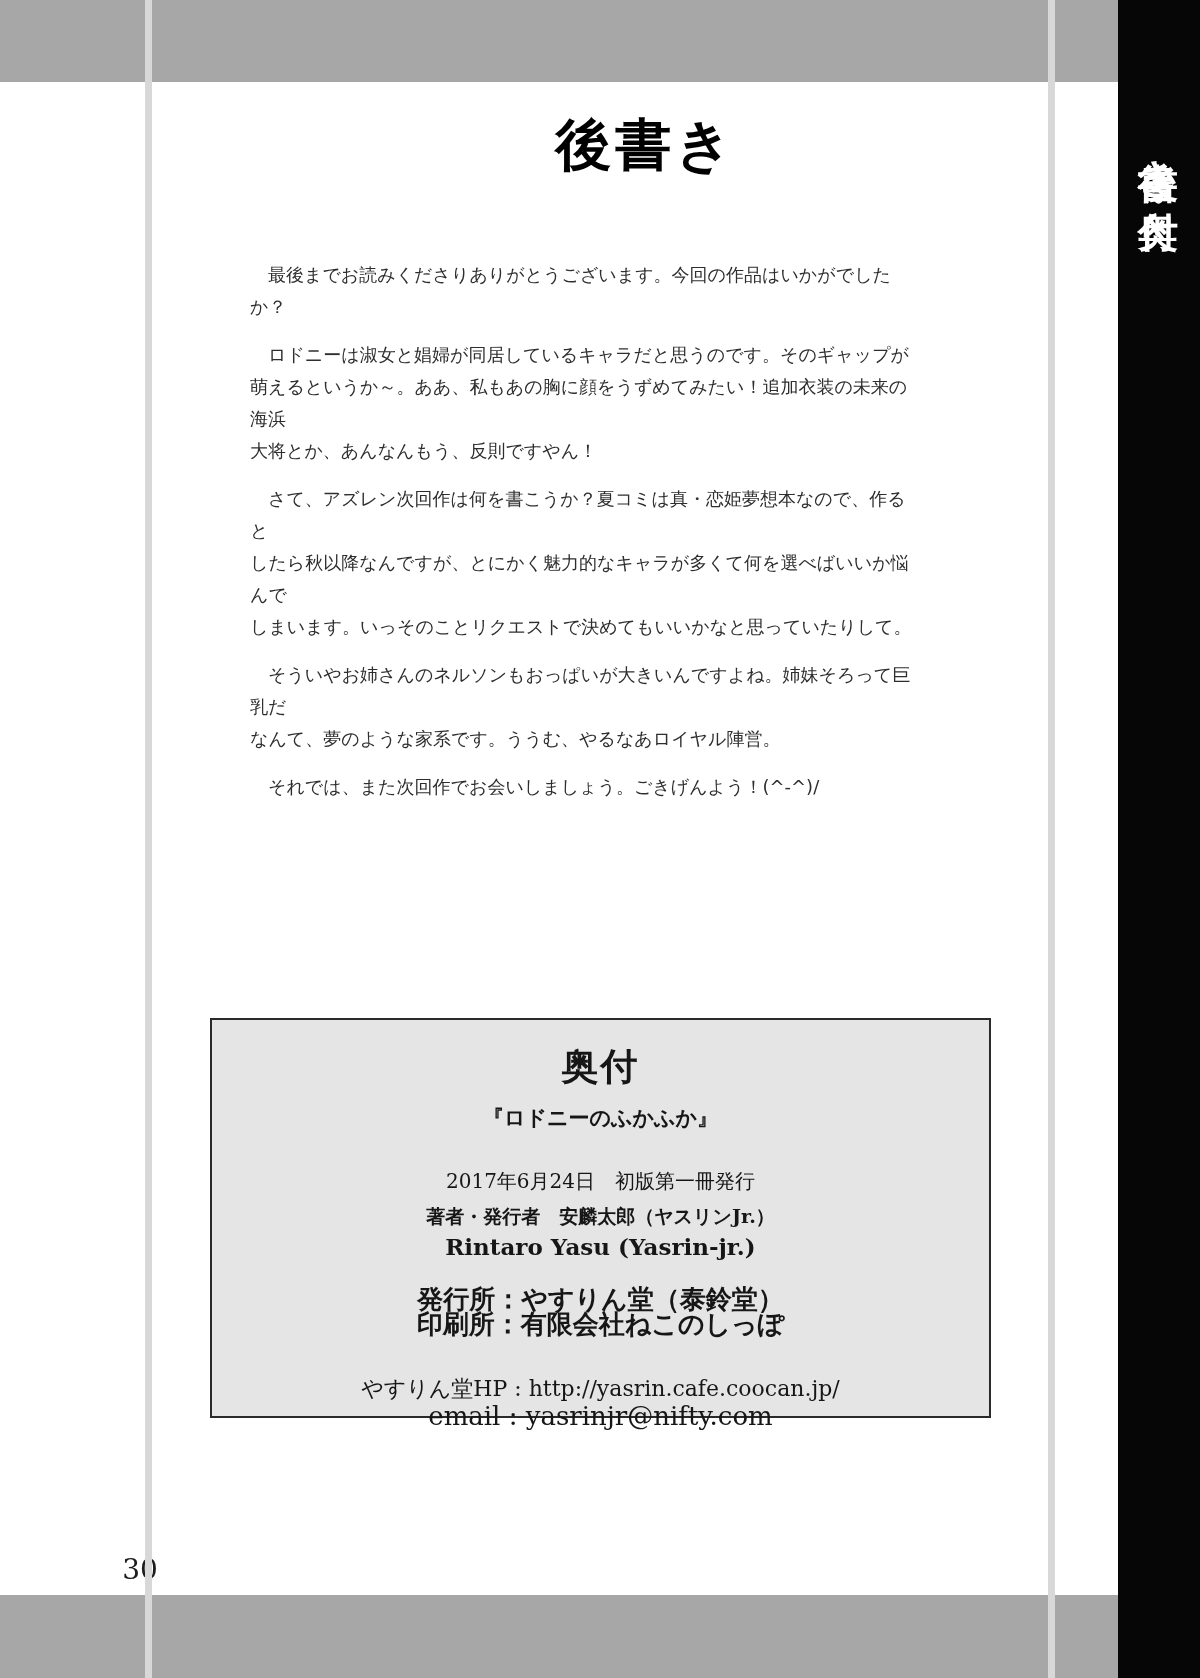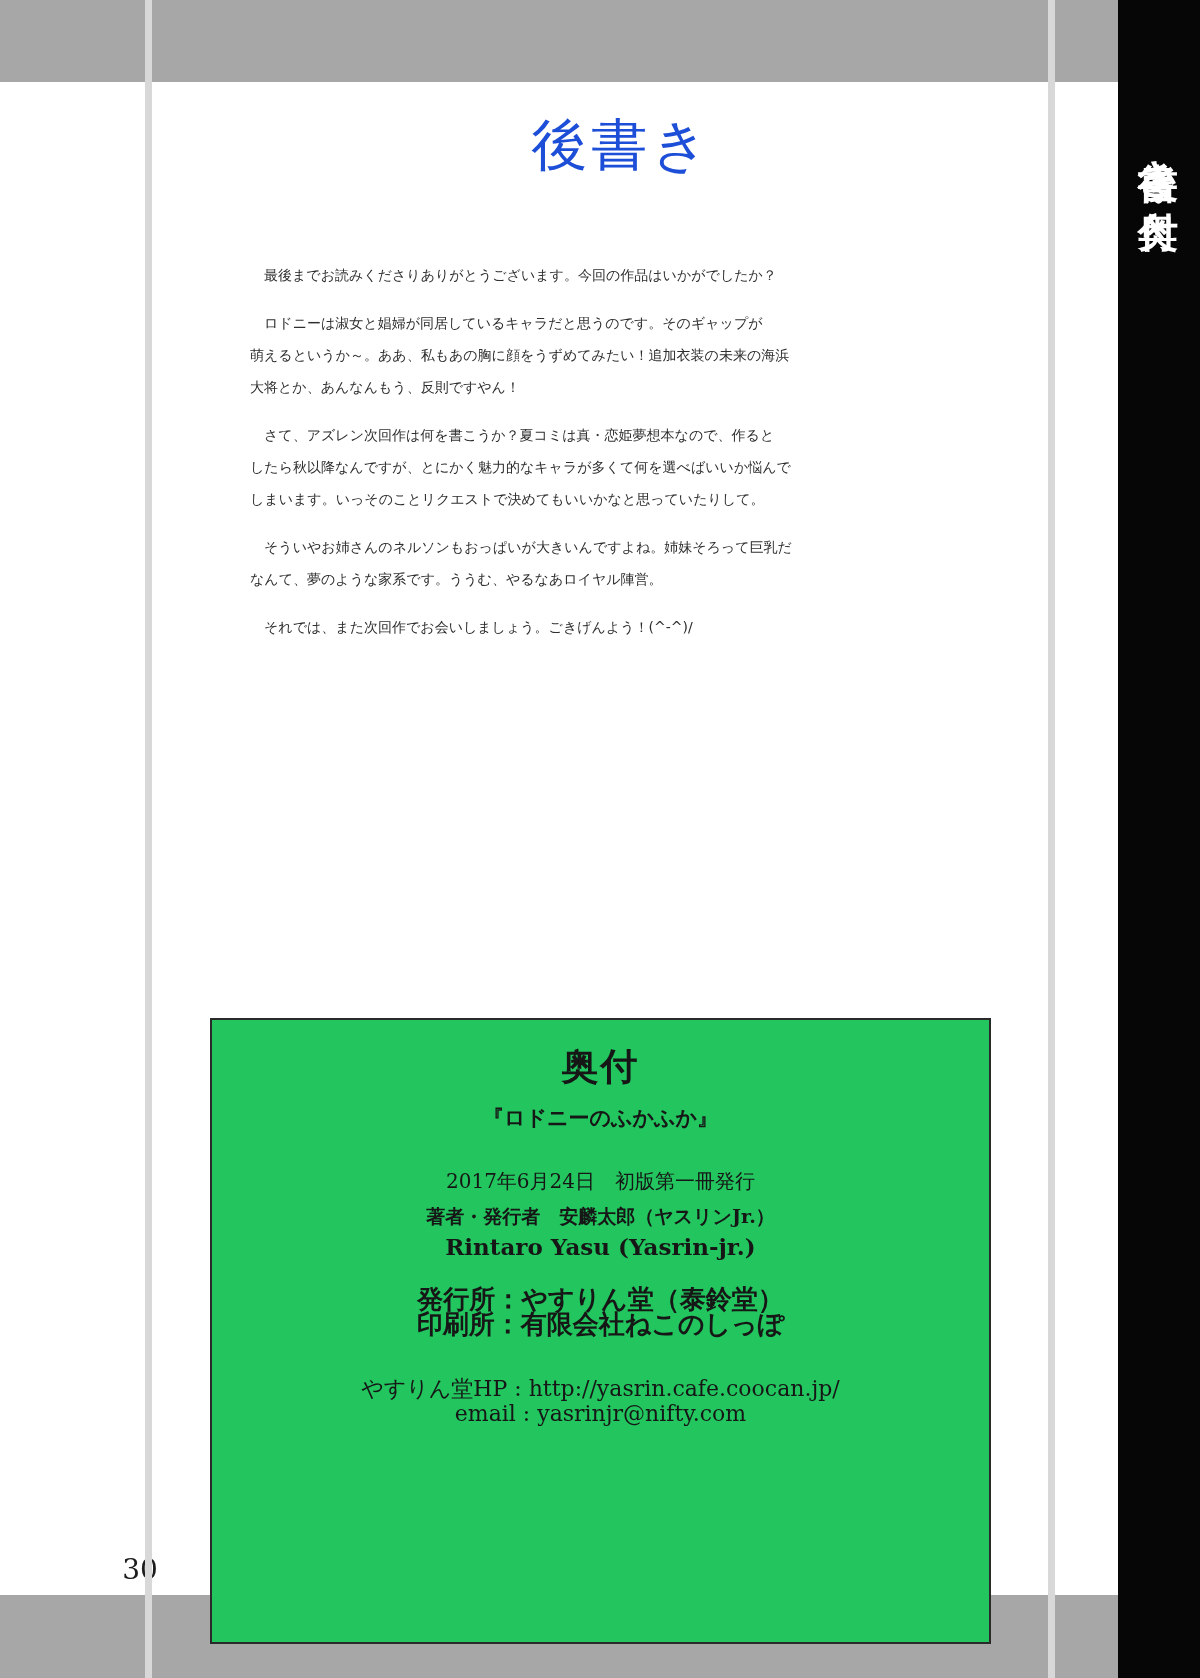--- a/index.html
+++ b/index.html
@@ -45,61 +45,62 @@
     font-weight: bold;
     font-size: 40px;
     letter-spacing: 1px;
     white-space: nowrap;
   }
   .page-title {
     position: absolute; top: 108px; left: 152px;
     width: 940px;
     text-align: center;
     font-size: 56px;
-    font-weight: normal;
+    font-weight: bold;
     letter-spacing: 4px;
-    color: #1d4ed8;
+    color: #000000;
     z-index: 2;
+    padding-left: 24px;
   }
   .afterword {
     position: absolute; left: 250px; top: 259px;
     width: 672px;
-    font-size: 14px;
+    font-size: 18px;
     line-height: 32px;
     color: #2e2e2e;
     z-index: 2;
   }
   .afterword p {
     margin: 0 0 16px 0;
     white-space: pre-line;
   }
   .colophon {
     position: absolute; left: 210px; top: 1018px;
-    width: 781px; height: 626px;
+    width: 781px; height: 400px;
     border: 2px solid #2a2a2a;
-    background: #22c55e;
+    background: #e5e5e5;
     box-sizing: border-box;
     z-index: 2;
     padding-left: 40px;
   }
   .cline {
     position: absolute; left: 0; width: 100%;
     text-align: center;
     color: #161616;
     white-space: nowrap;
   }
   .c-heading   { top: 22px;  font-size: 37px; font-weight: bold; letter-spacing: 2px; }
   .c-booktitle { top: 84px;  font-size: 21px; font-weight: 700; font-family: "DejaVu Serif", "Liberation Serif", serif; }
   .c-edition   { top: 148px; font-size: 20px; font-family: "DejaVu Serif", "Liberation Serif", serif; }
   .c-author    { top: 184px; font-size: 19px; font-weight: 600; font-family: "DejaVu Serif", "Liberation Serif", serif; }
   .c-romaji    { top: 213px; font-size: 23px; font-weight: 700; font-family: "DejaVu Serif", "Liberation Serif", serif; }
   .c-publisher { top: 262px; font-size: 26px; font-weight: bold; }
   .c-printer   { top: 287px; font-size: 26px; font-weight: bold; }
   .c-website   { top: 354px; font-size: 22px; font-family: "DejaVu Serif", "Liberation Serif", serif; }
-  .c-email     { top: 381px; font-size: 22px; font-family: "DejaVu Serif", "Liberation Serif", serif; }
+  .c-email     { top: 381px; font-size: 26px; font-family: "DejaVu Serif", "Liberation Serif", serif; }
   .page-number {
     position: absolute; left: 94px; top: 1553px;
     width: 44px;
     text-align: center;
     font-size: 28px;
     font-family: "DejaVu Serif", "Liberation Serif", serif;
     color: #1c1c1c;
     z-index: 2;
     margin-left: 24px;
   }

